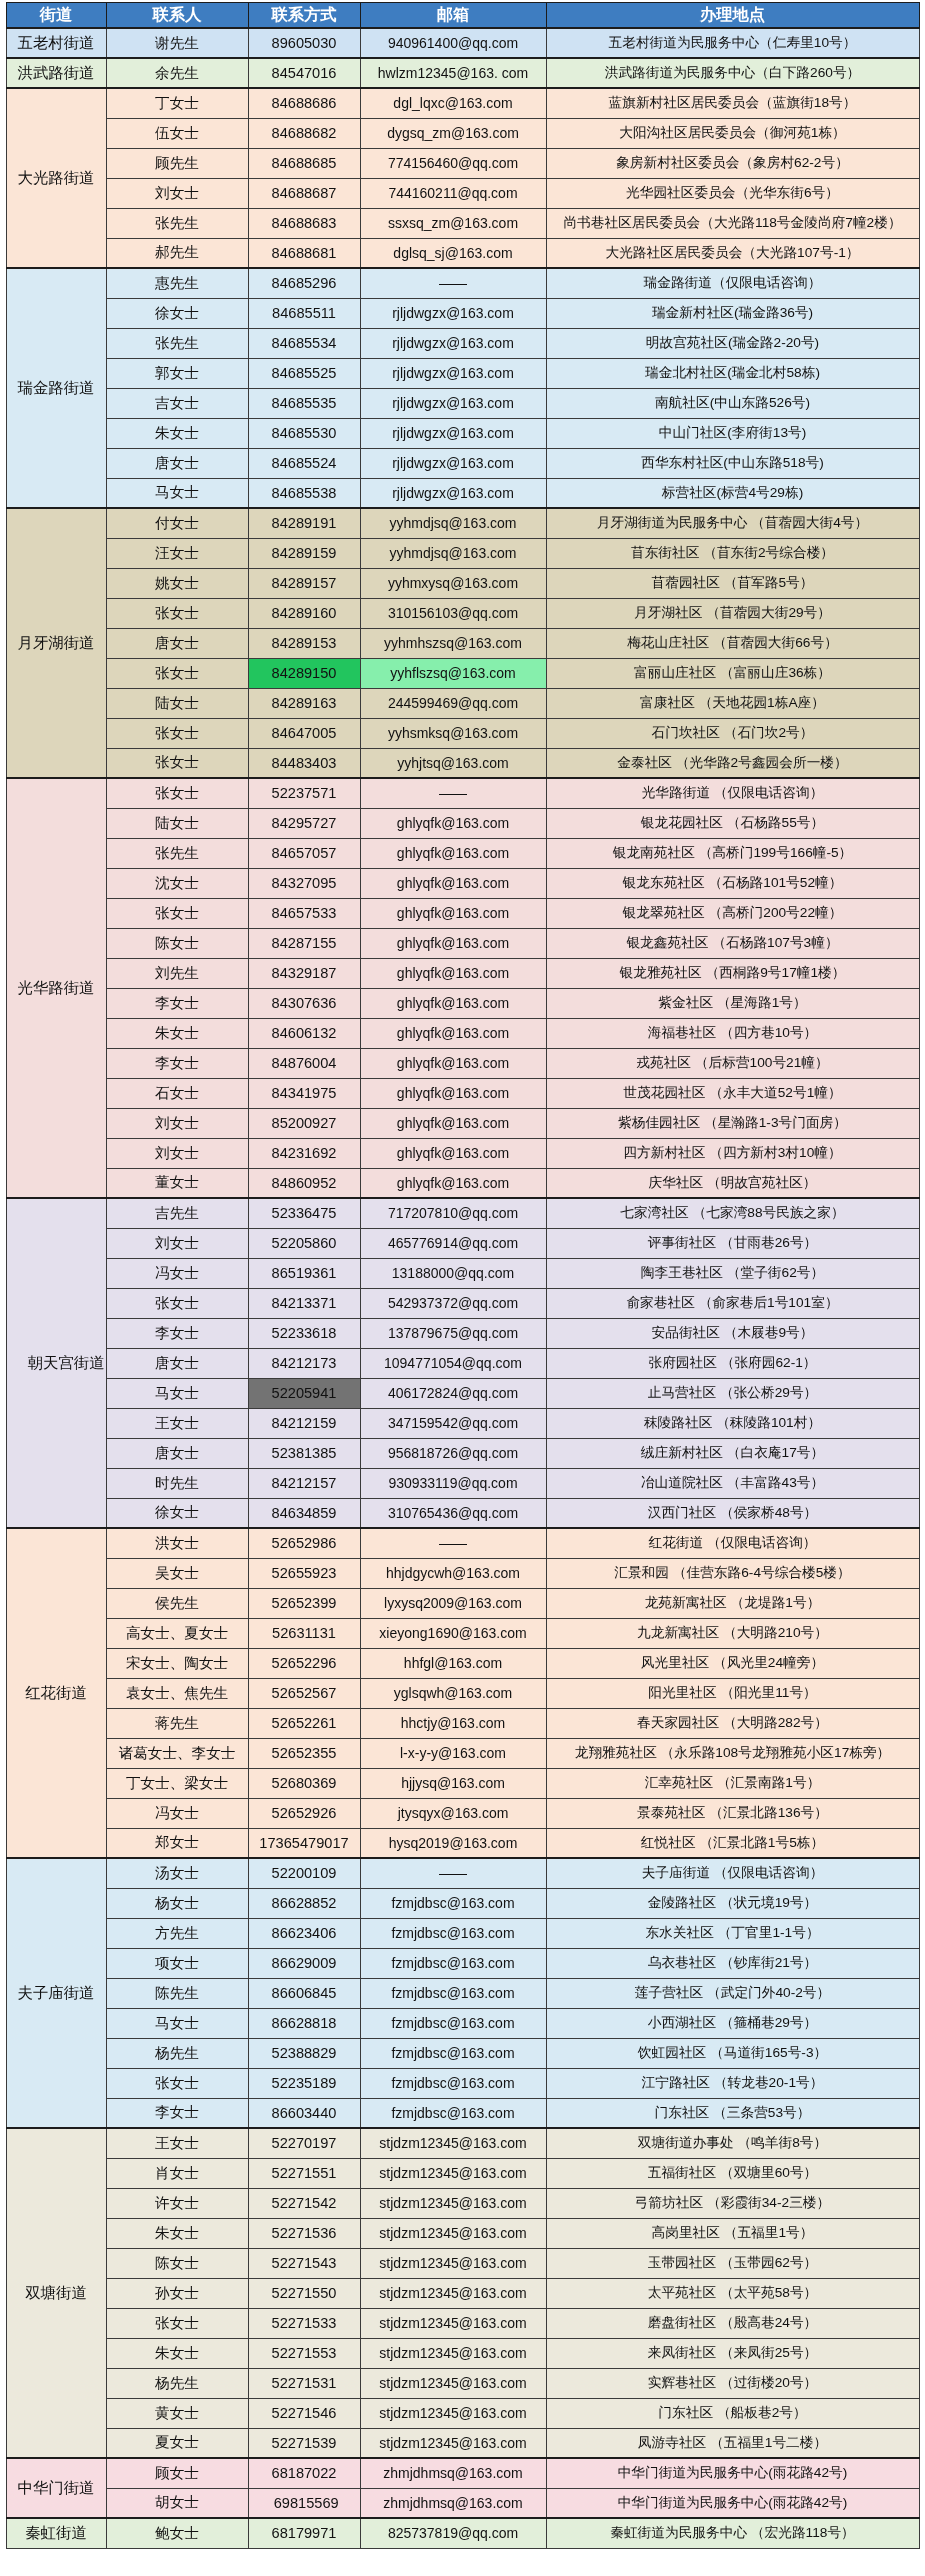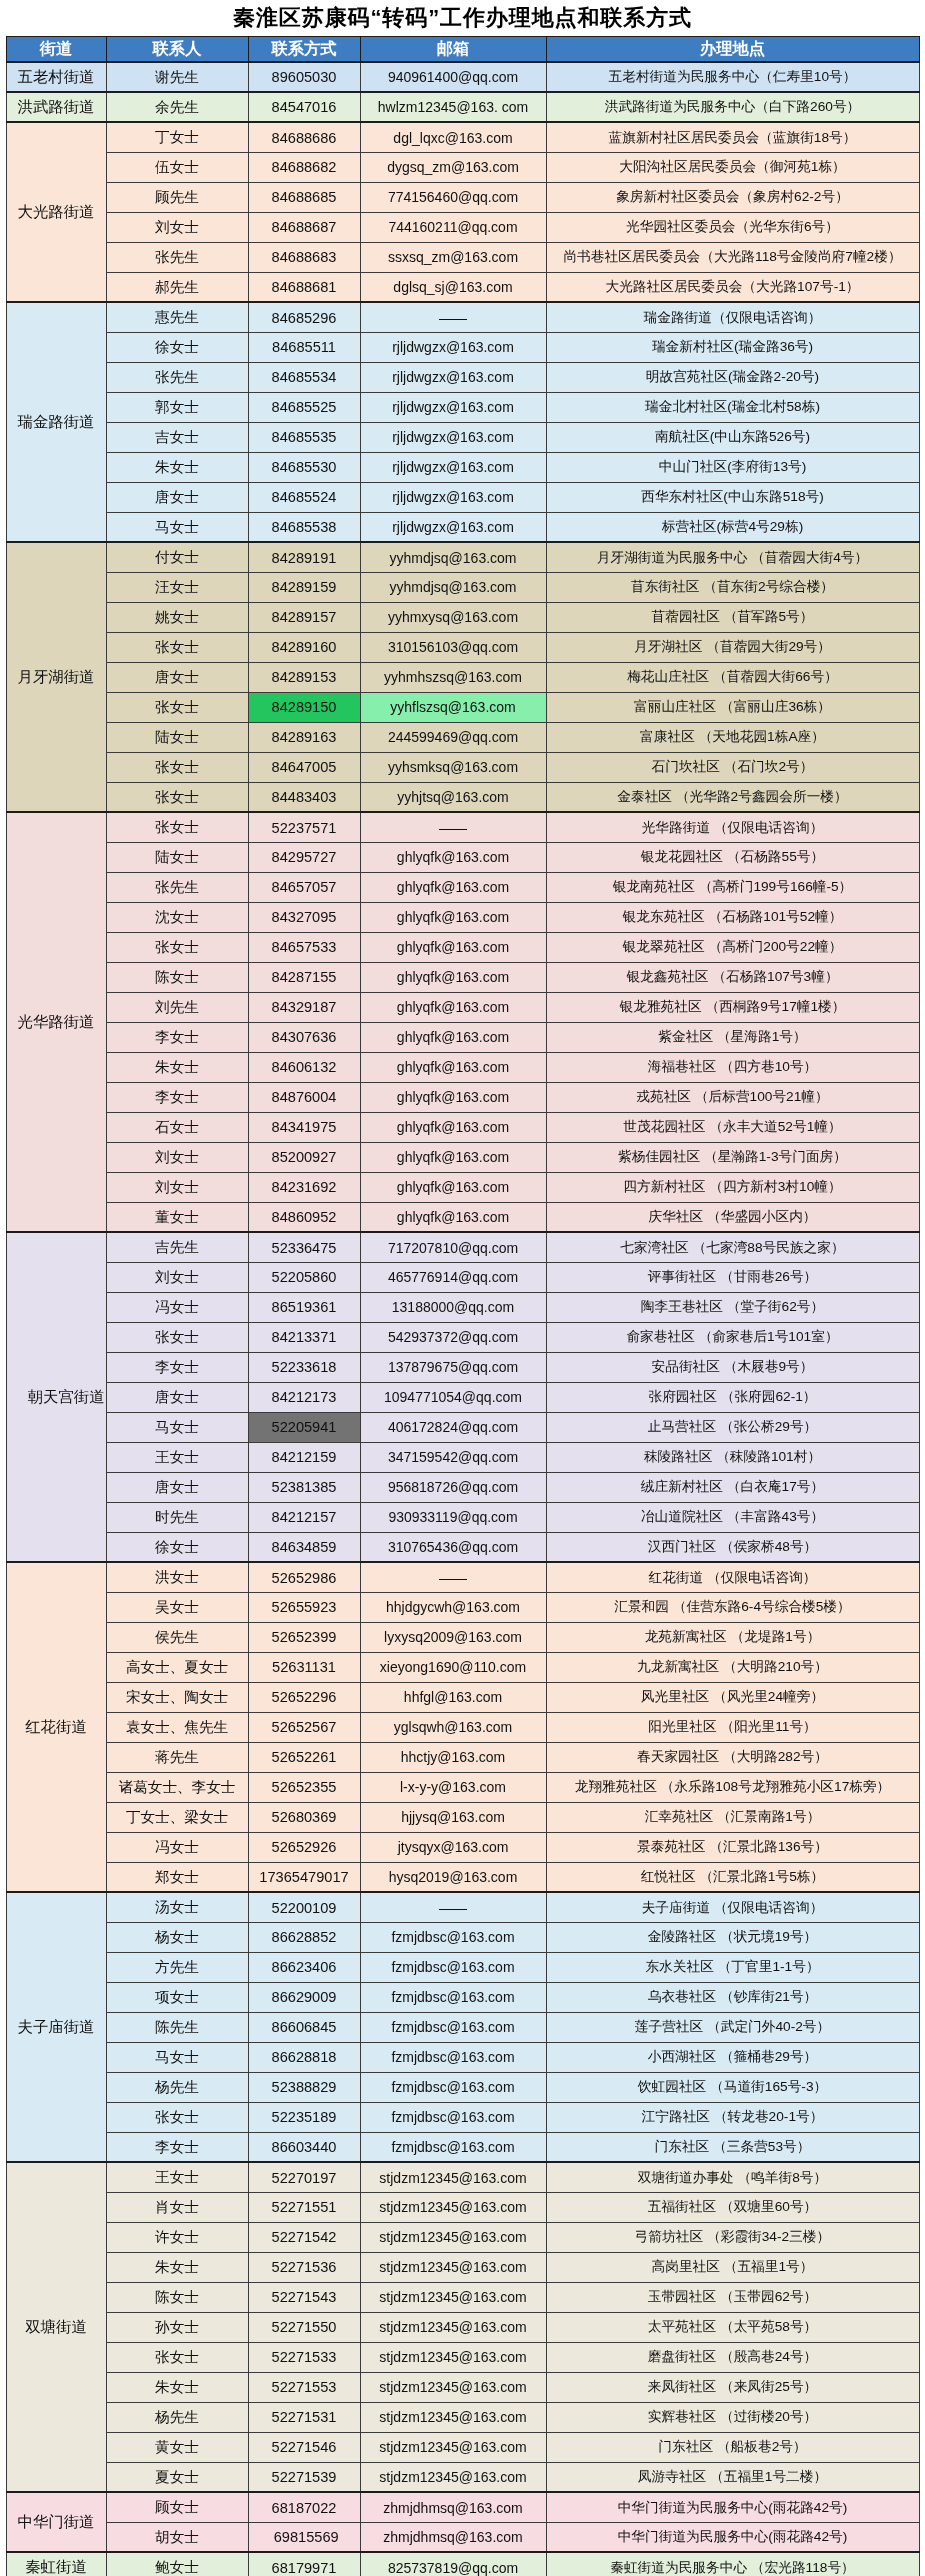--- a/index.html
+++ b/index.html
@@ -59,21 +59,20 @@
   }
   .contacts-table td[data-name="contact-cell"] { font-size: 14.6px; }
   .contacts-table td[data-name="phone-cell"]   { font-size: 14.6px; }
   .contacts-table td[data-name="email-cell"]   { font-size: 14px; }
   .contacts-table td[data-name="location-cell"]{ font-size: 13.7px; }
 </style>
 </head>
 <body>
 
 <div class="page" data-name="page">
-  <h1 class="page-title" data-name="page-title">秦淮区苏康码“转码”工作办理地点和联系方式</h1>
   <table class="contacts-table" data-name="contacts-table">
     <colgroup>
       <col class="c-street">
       <col class="c-contact">
       <col class="c-phone">
       <col class="c-email">
       <col class="c-location">
     </colgroup>
     <thead>
       <tr data-name="header-row">
@@ -316,21 +315,21 @@
         <tr data-name="table-row">
           <td data-name="contact-cell" style="background: rgb(243, 221, 220);">刘女士</td>
           <td data-name="phone-cell" style="background: rgb(243, 221, 220);">84231692</td>
           <td data-name="email-cell" style="background: rgb(243, 221, 220);">ghlyqfk@163.com</td>
           <td data-name="location-cell" style="background: rgb(243, 221, 220);">四方新村社区 （四方新村3村10幢）</td>
         </tr>
         <tr data-name="table-row">
           <td data-name="contact-cell" style="background: rgb(243, 221, 220);">董女士</td>
           <td data-name="phone-cell" style="background: rgb(243, 221, 220);">84860952</td>
           <td data-name="email-cell" style="background: rgb(243, 221, 220);">ghlyqfk@163.com</td>
-          <td data-name="location-cell" style="background: rgb(243, 221, 220);">庆华社区 （华盛园小区内）</td>
+          <td data-name="location-cell" style="background: rgb(243, 221, 220);">庆华社区 （明故宫苑社区）</td>
         </tr>
         <tr data-name="table-row" class="group-start">
           <td class="street" rowspan="11" data-name="street-name-cell" style="background: rgb(228, 224, 237); text-align: right;">朝天宫街道</td>
           <td data-name="contact-cell" style="background: rgb(228, 224, 237);">吉先生</td>
           <td data-name="phone-cell" style="background: rgb(228, 224, 237);">52336475</td>
           <td data-name="email-cell" style="background: rgb(228, 224, 237);">717207810@qq.com</td>
           <td data-name="location-cell" style="background: rgb(228, 224, 237);">七家湾社区 （七家湾88号民族之家）</td>
         </tr>
         <tr data-name="table-row">
           <td data-name="contact-cell" style="background: rgb(228, 224, 237);">刘女士</td>
@@ -407,21 +406,21 @@
         </tr>
         <tr data-name="table-row">
           <td data-name="contact-cell" style="background: rgb(251, 229, 214);">侯先生</td>
           <td data-name="phone-cell" style="background: rgb(251, 229, 214);">52652399</td>
           <td data-name="email-cell" style="background: rgb(251, 229, 214);">lyxysq2009@163.com</td>
           <td data-name="location-cell" style="background: rgb(251, 229, 214);">龙苑新寓社区 （龙堤路1号）</td>
         </tr>
         <tr data-name="table-row">
           <td data-name="contact-cell" style="background: rgb(251, 229, 214);">高女士、夏女士</td>
           <td data-name="phone-cell" style="background: rgb(251, 229, 214);">52631131</td>
-          <td data-name="email-cell" style="background: rgb(251, 229, 214);">xieyong1690@110.com</td>
+          <td data-name="email-cell" style="background: rgb(251, 229, 214);">xieyong1690@163.com</td>
           <td data-name="location-cell" style="background: rgb(251, 229, 214);">九龙新寓社区 （大明路210号）</td>
         </tr>
         <tr data-name="table-row">
           <td data-name="contact-cell" style="background: rgb(251, 229, 214);">宋女士、陶女士</td>
           <td data-name="phone-cell" style="background: rgb(251, 229, 214);">52652296</td>
           <td data-name="email-cell" style="background: rgb(251, 229, 214);">hhfgl@163.com</td>
           <td data-name="location-cell" style="background: rgb(251, 229, 214);">风光里社区 （风光里24幢旁）</td>
         </tr>
         <tr data-name="table-row">
           <td data-name="contact-cell" style="background: rgb(251, 229, 214);">袁女士、焦先生</td>

